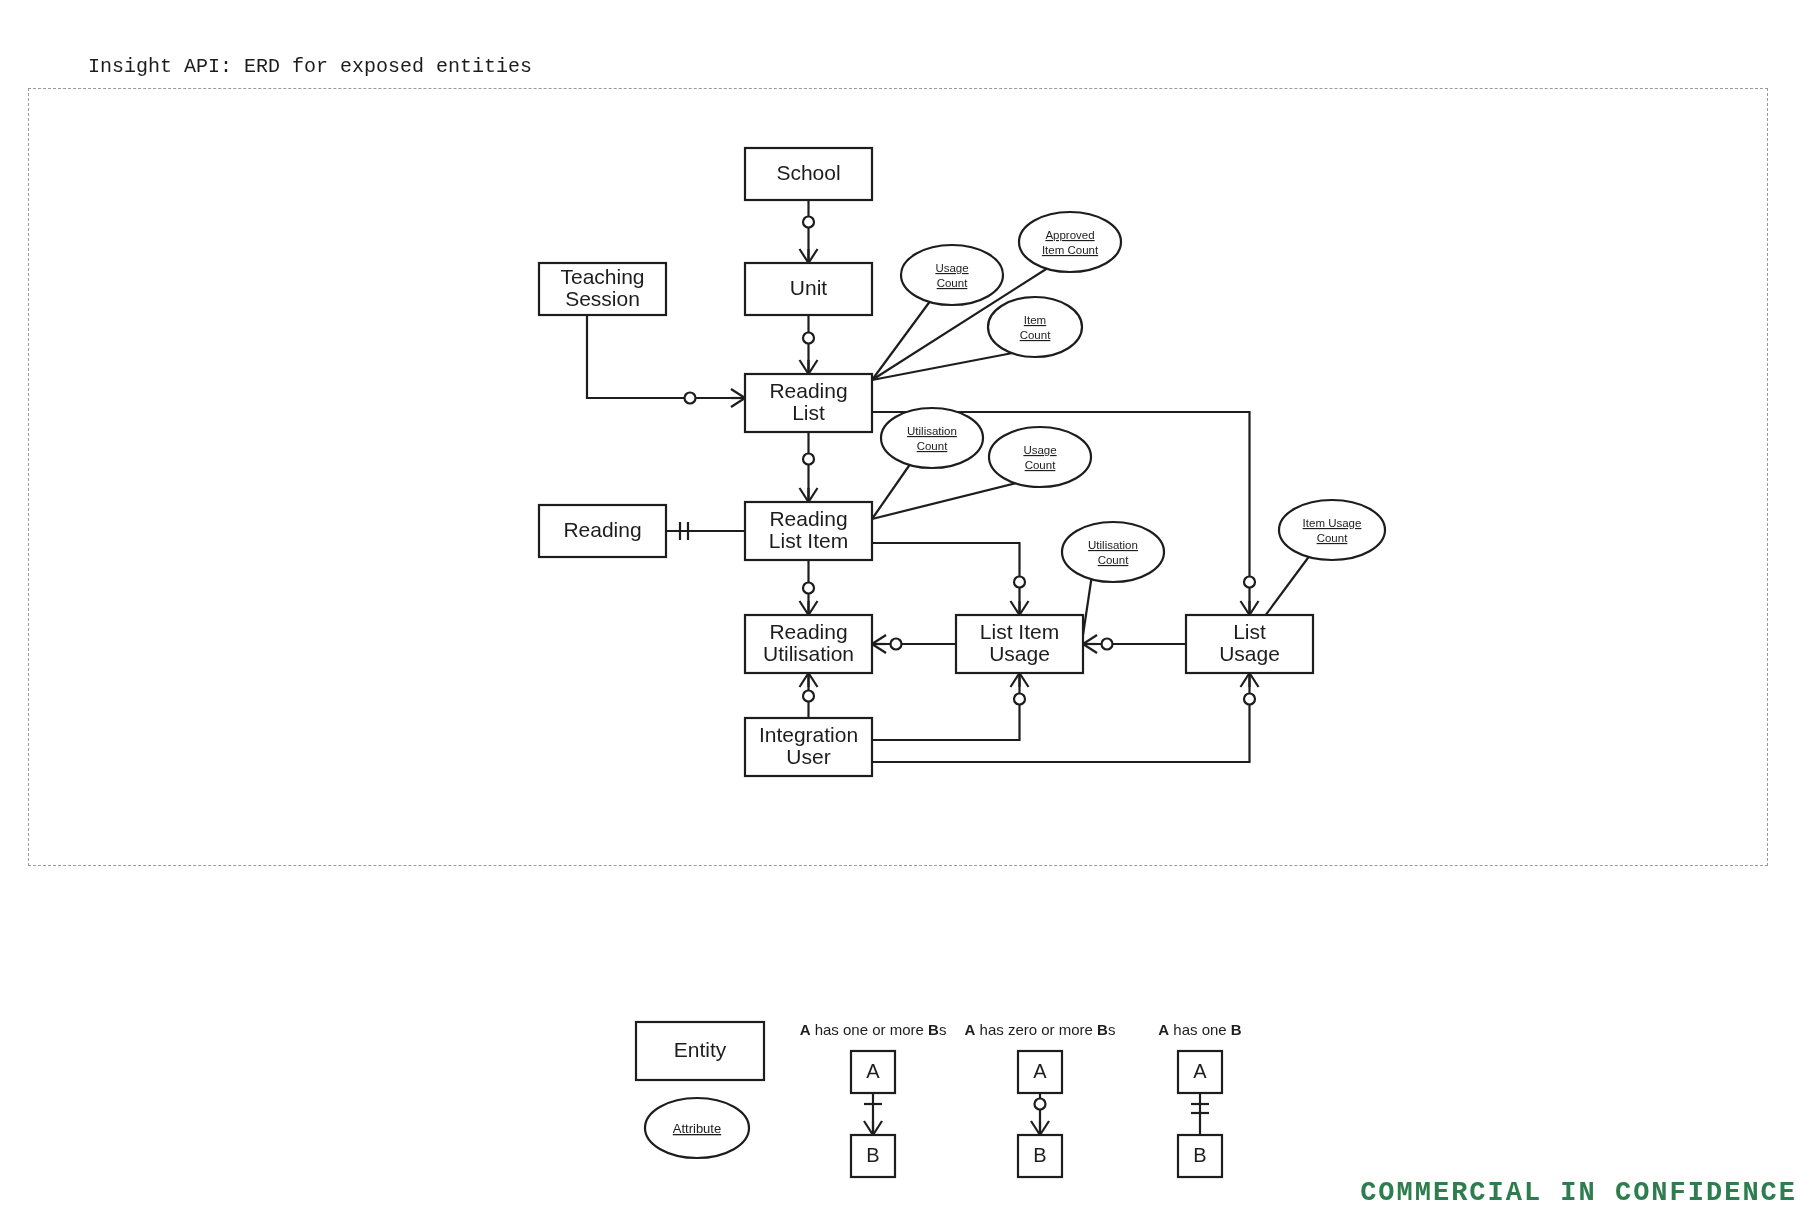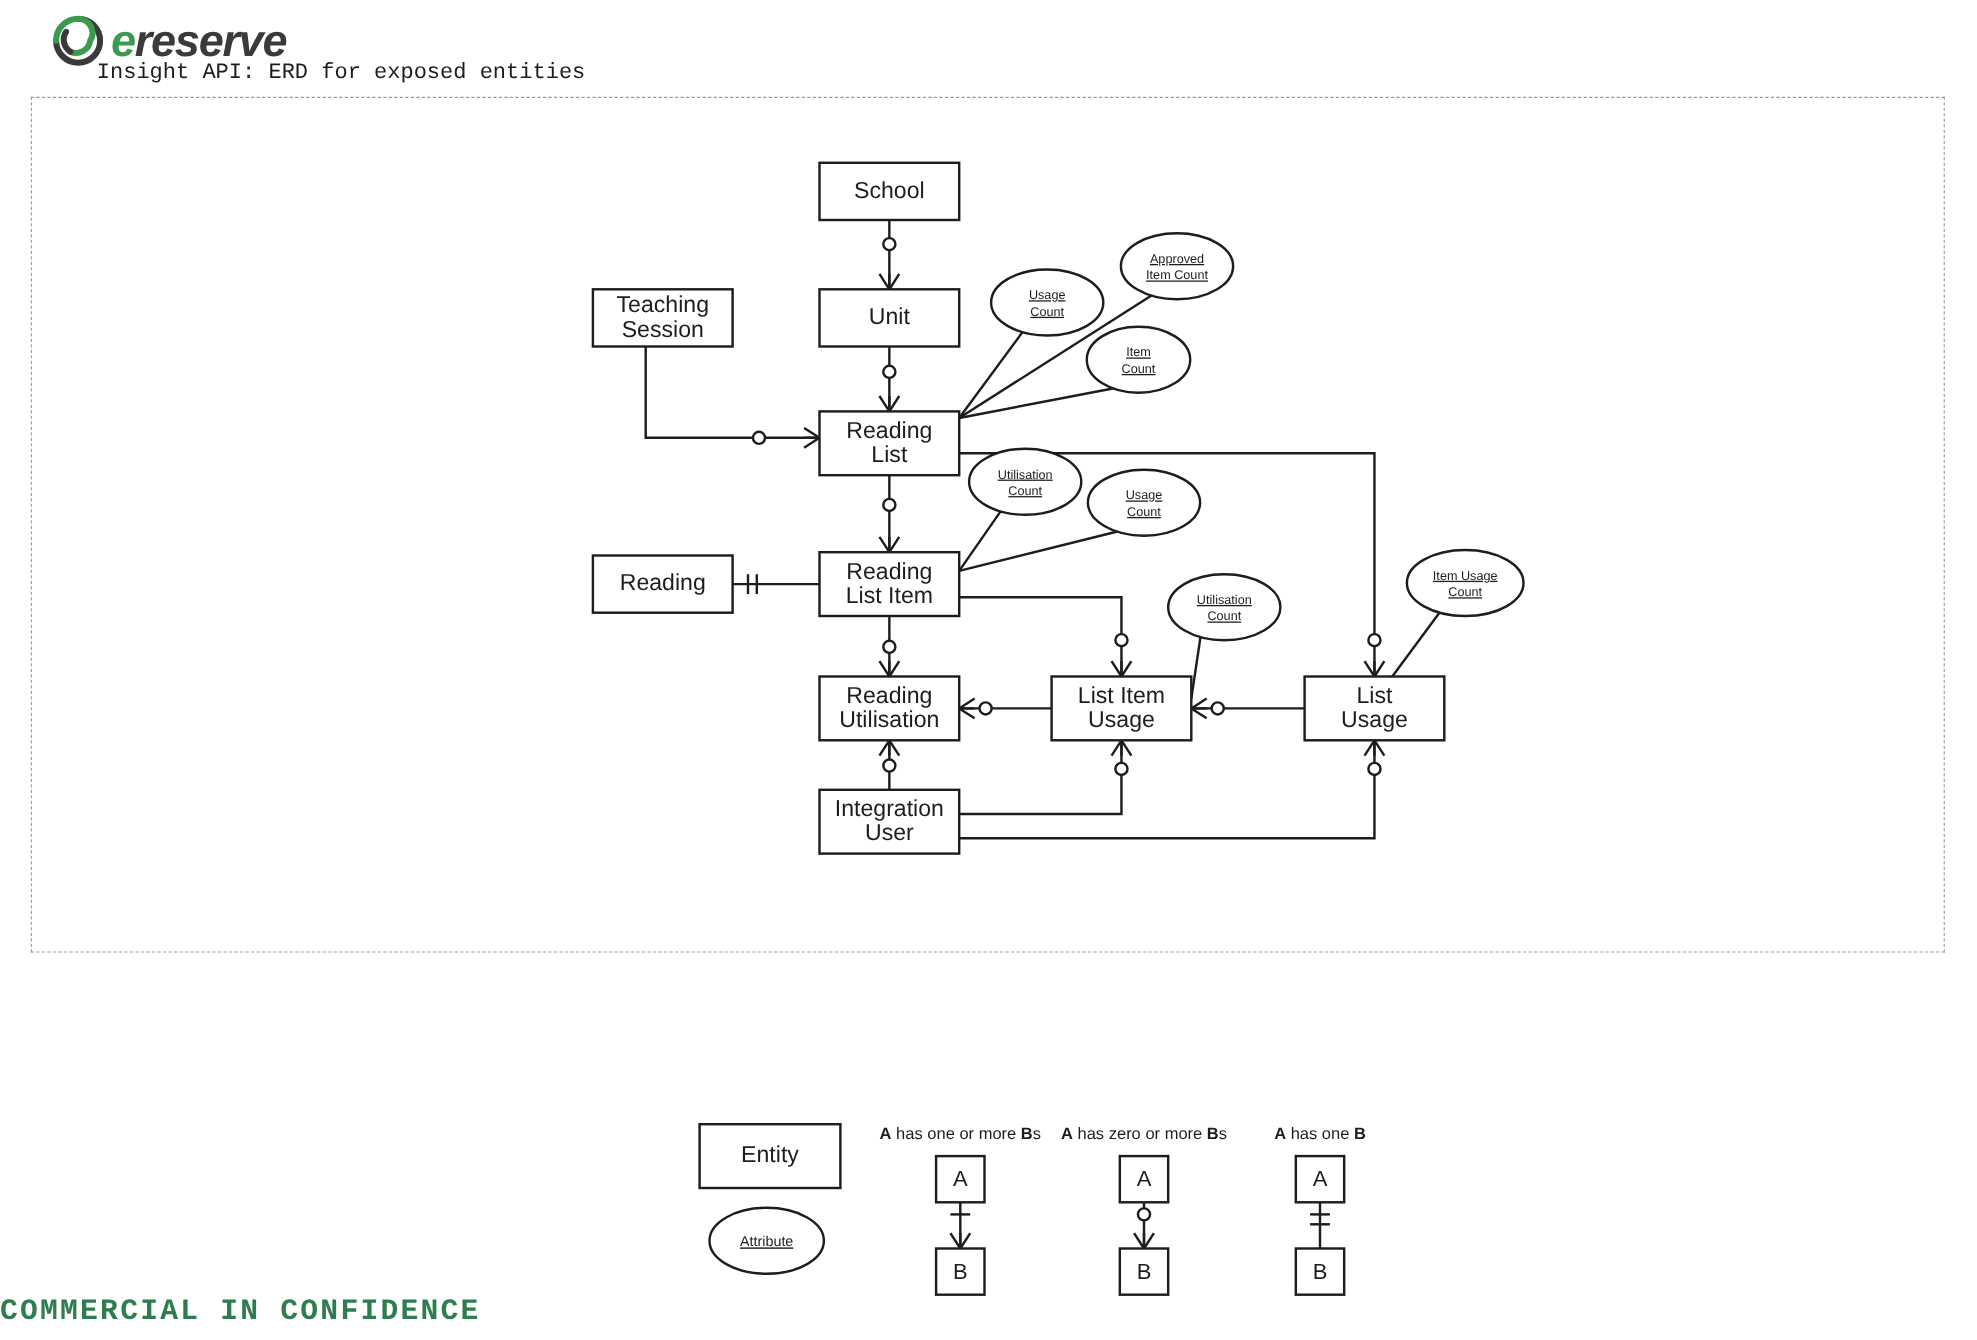--- a/index.html
+++ b/index.html
@@ -145,40 +145,32 @@
     font-size: 13px;
     fill: #1d1d1d;
     text-anchor: middle;
     text-decoration: underline;
   }
   #confidence-banner {
     position: absolute;
     left: 0;
     top: 1178px;
     width: 1797px;
-    text-align: left;
+    text-align: right;
     font-family: "Liberation Mono", monospace;
     font-size: 27px;
     font-weight: bold;
     letter-spacing: 2px;
     color: #2e7d4f;
   }
 </style>
 </head>
 <body>
 
 <div id="header">
-  <div id="logo-block">
-    <svg id="logo-mark" viewBox="0 0 46 46">
-      <path d="M23 3 A20 20 0 0 1 43 23 A20 20 0 0 1 23 43 A20 20 0 0 1 3 23" fill="none" stroke="#3a3a3a" stroke-width="5.5" stroke-linecap="round"></path>
-      <path d="M3 23 A20 20 0 0 1 23 3 A13 13 0 0 1 34 23 A13 13 0 0 1 16 33" fill="none" stroke="#3c9a4e" stroke-width="5.5" stroke-linecap="round"></path>
-      <path d="M16 33 A13 13 0 0 1 12 15" fill="none" stroke="#3a3a3a" stroke-width="5.5" stroke-linecap="round"></path>
-    </svg>
-    <div id="logo-wordmark"><span class="wm-e">e</span><span class="wm-rest">reserve</span></div>
-  </div>
   <div id="subtitle">Insight API: ERD for exposed entities</div>
 </div>
 
 <div id="canvas-frame"></div>
 
 <svg id="diagram-svg">
   <g id="edges-layer">
       <g>
         <line x1="808.5" y1="200" x2="808.5" y2="263" class="conn"></line>
         <circle cx="808.5" cy="222" r="5.5" class="conn-dot"></circle>

